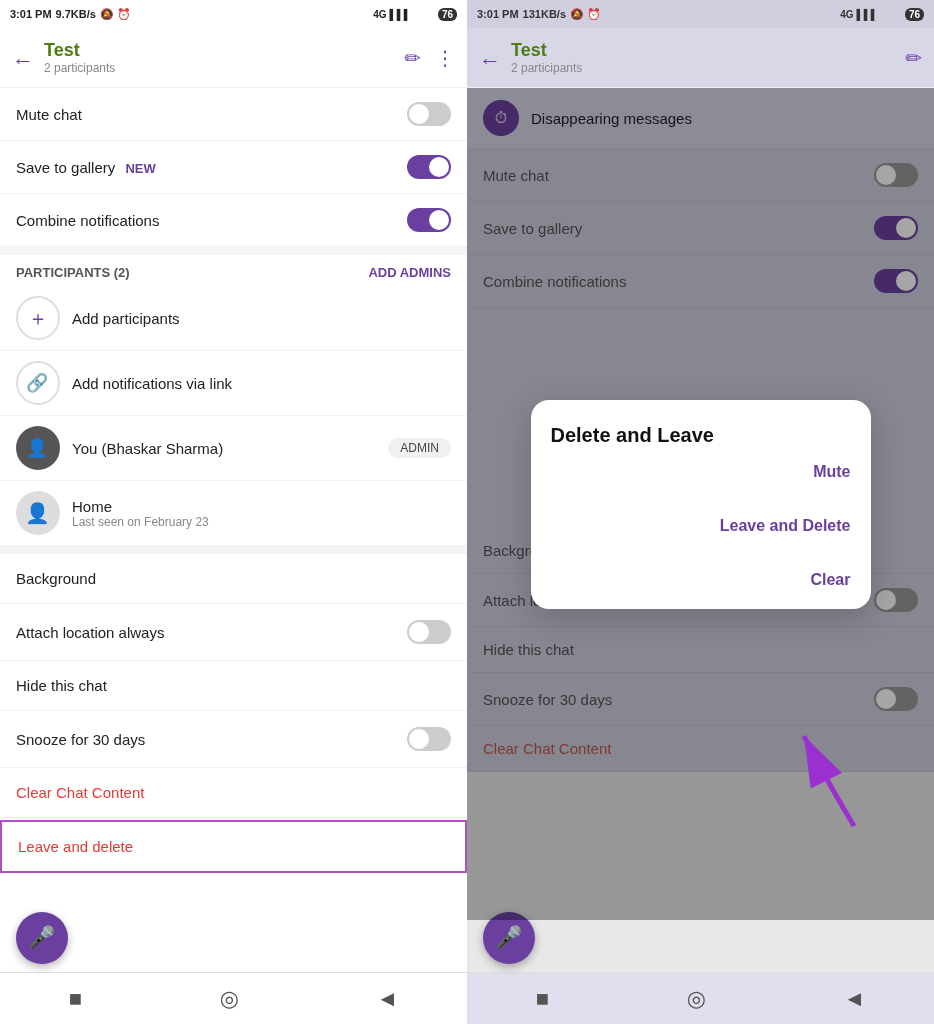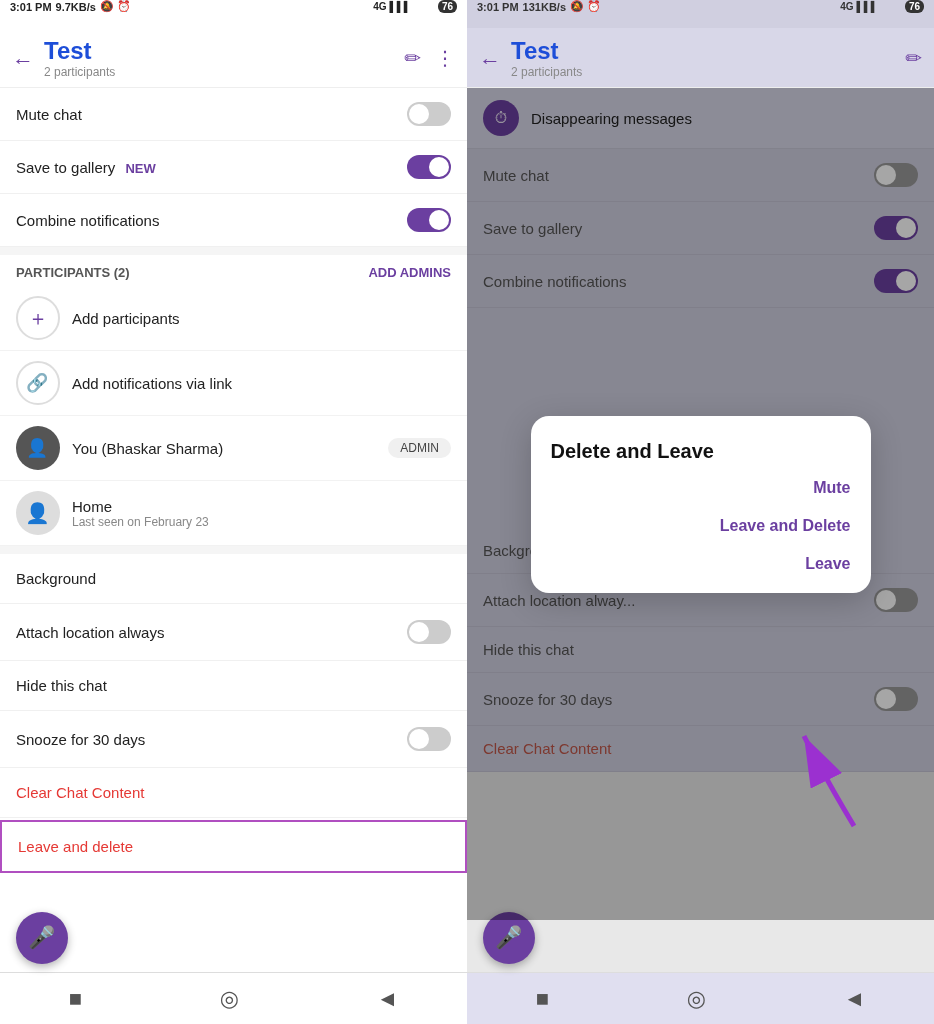--- a/index.html
+++ b/index.html
@@ -25,21 +25,21 @@
 
     .phone-panel.right {
       background: #e8e8e8;
     }
 
     
     .status-bar {
       height: 28px;
       background: #fff;
       display: flex;
-      align-items: flex-start;
+      align-items: center;
       justify-content: space-between;
       padding: 0 10px;
       font-size: 11px;
       font-weight: 600;
       color: #222;
       flex-shrink: 0;
     }
 
     .status-bar.dark {
       background: #d0cfe0;
@@ -89,23 +89,23 @@
       color: #6b3fa0;
       font-size: 22px;
       cursor: pointer;
     }
 
     .header-title-block {
       flex: 1;
     }
 
     .header-title {
-      font-size: 24px;
+      font-size: 18px;
       font-weight: 700;
-      color: #1d4ed8;
+      color: #4d7c0f;
     }
 
     .header-subtitle {
       font-size: 12px;
       color: #888;
     }
 
     .header-icons {
       display: flex;
       gap: 14px;
@@ -397,21 +397,21 @@
       font-size: 14px;
       color: #444;
       line-height: 1.5;
       margin-bottom: 20px;
     }
 
     .modal-actions {
       display: flex;
       flex-direction: column;
       align-items: flex-end;
-      gap: 12px;
+      gap: 28px;
     }
 
     .modal-btn {
       font-size: 16px;
       font-weight: 600;
       color: #6b3fa0;
       cursor: pointer;
       background: none;
       border: none;
       padding: 4px 0;
@@ -678,21 +678,21 @@
       </div>
 
     </div>
 
     <div class="modal-overlay">
       <div class="modal-box">
         <div class="modal-title">Delete and Leave</div>
         <div class="modal-actions">
           <button class="modal-btn">Mute</button>
           <button class="modal-btn" style="color:#6b3fa0; font-weight:700;">Leave and Delete</button>
-          <button class="modal-btn">Leave</button>
+          <button class="modal-btn">Clear</button>
         </div>
       </div>
 
       <div class="arrow-annotation">
         <svg class="arrow-svg" viewBox="0 0 100 120">
           <defs>
             <marker id="arrowhead" markerWidth="10" markerHeight="7" refX="10" refY="3.5" orient="auto">
               <polygon points="0 0, 10 3.5, 0 7" fill="#9b30d0"></polygon>
             </marker>
           </defs>

